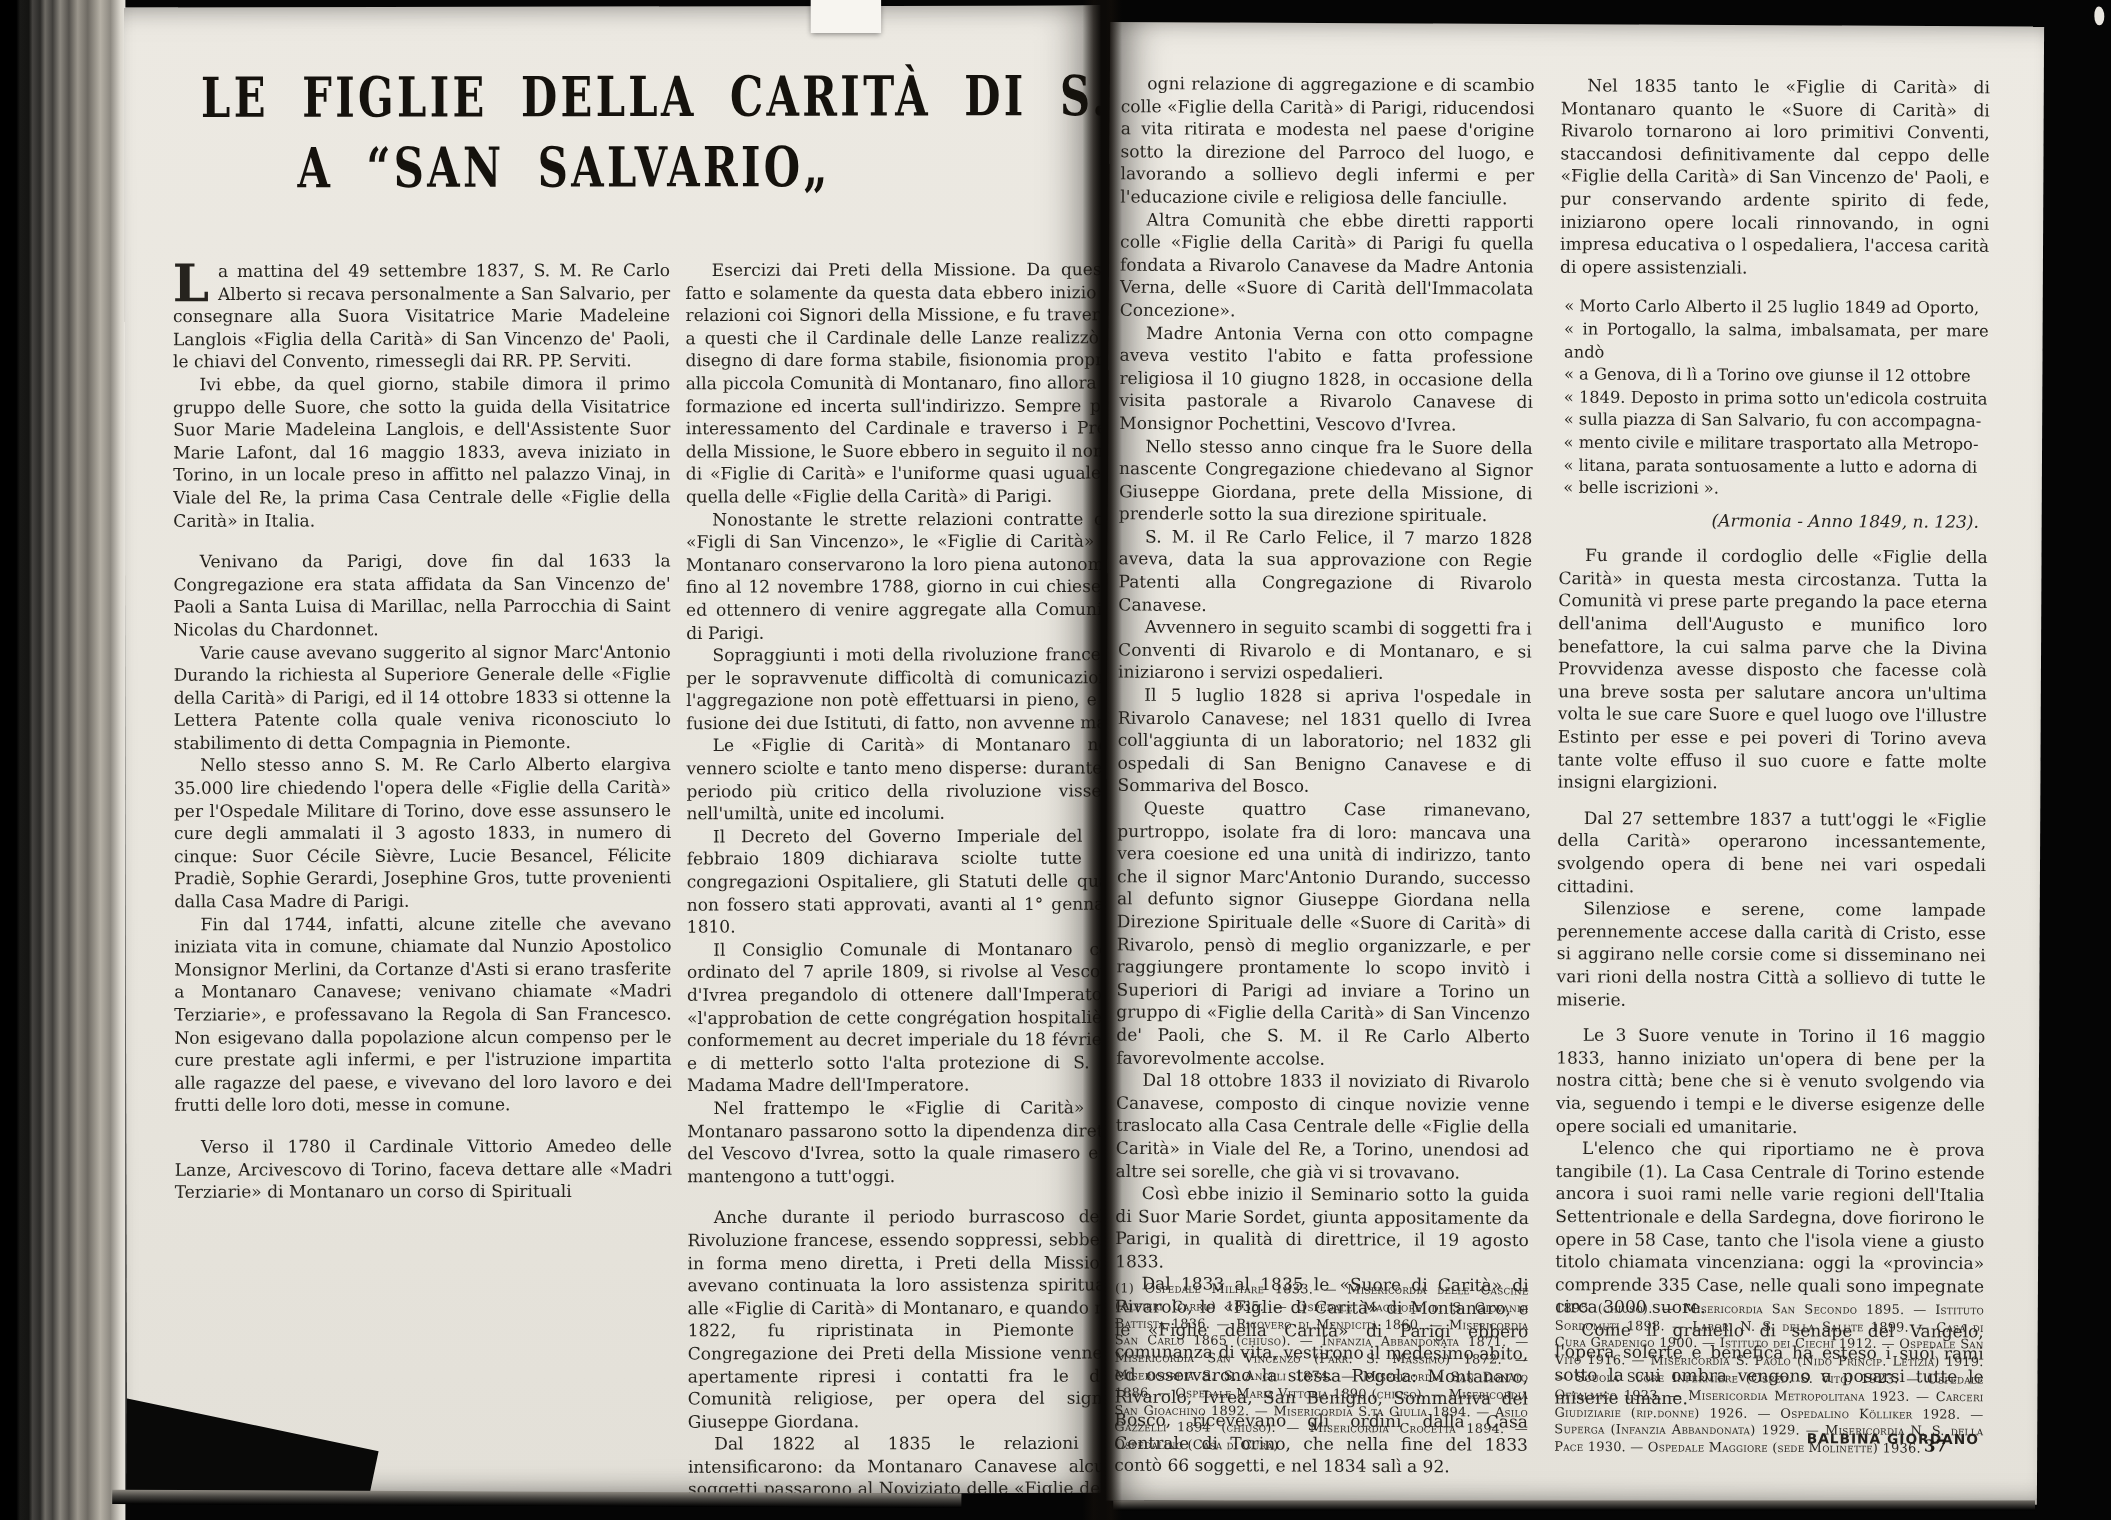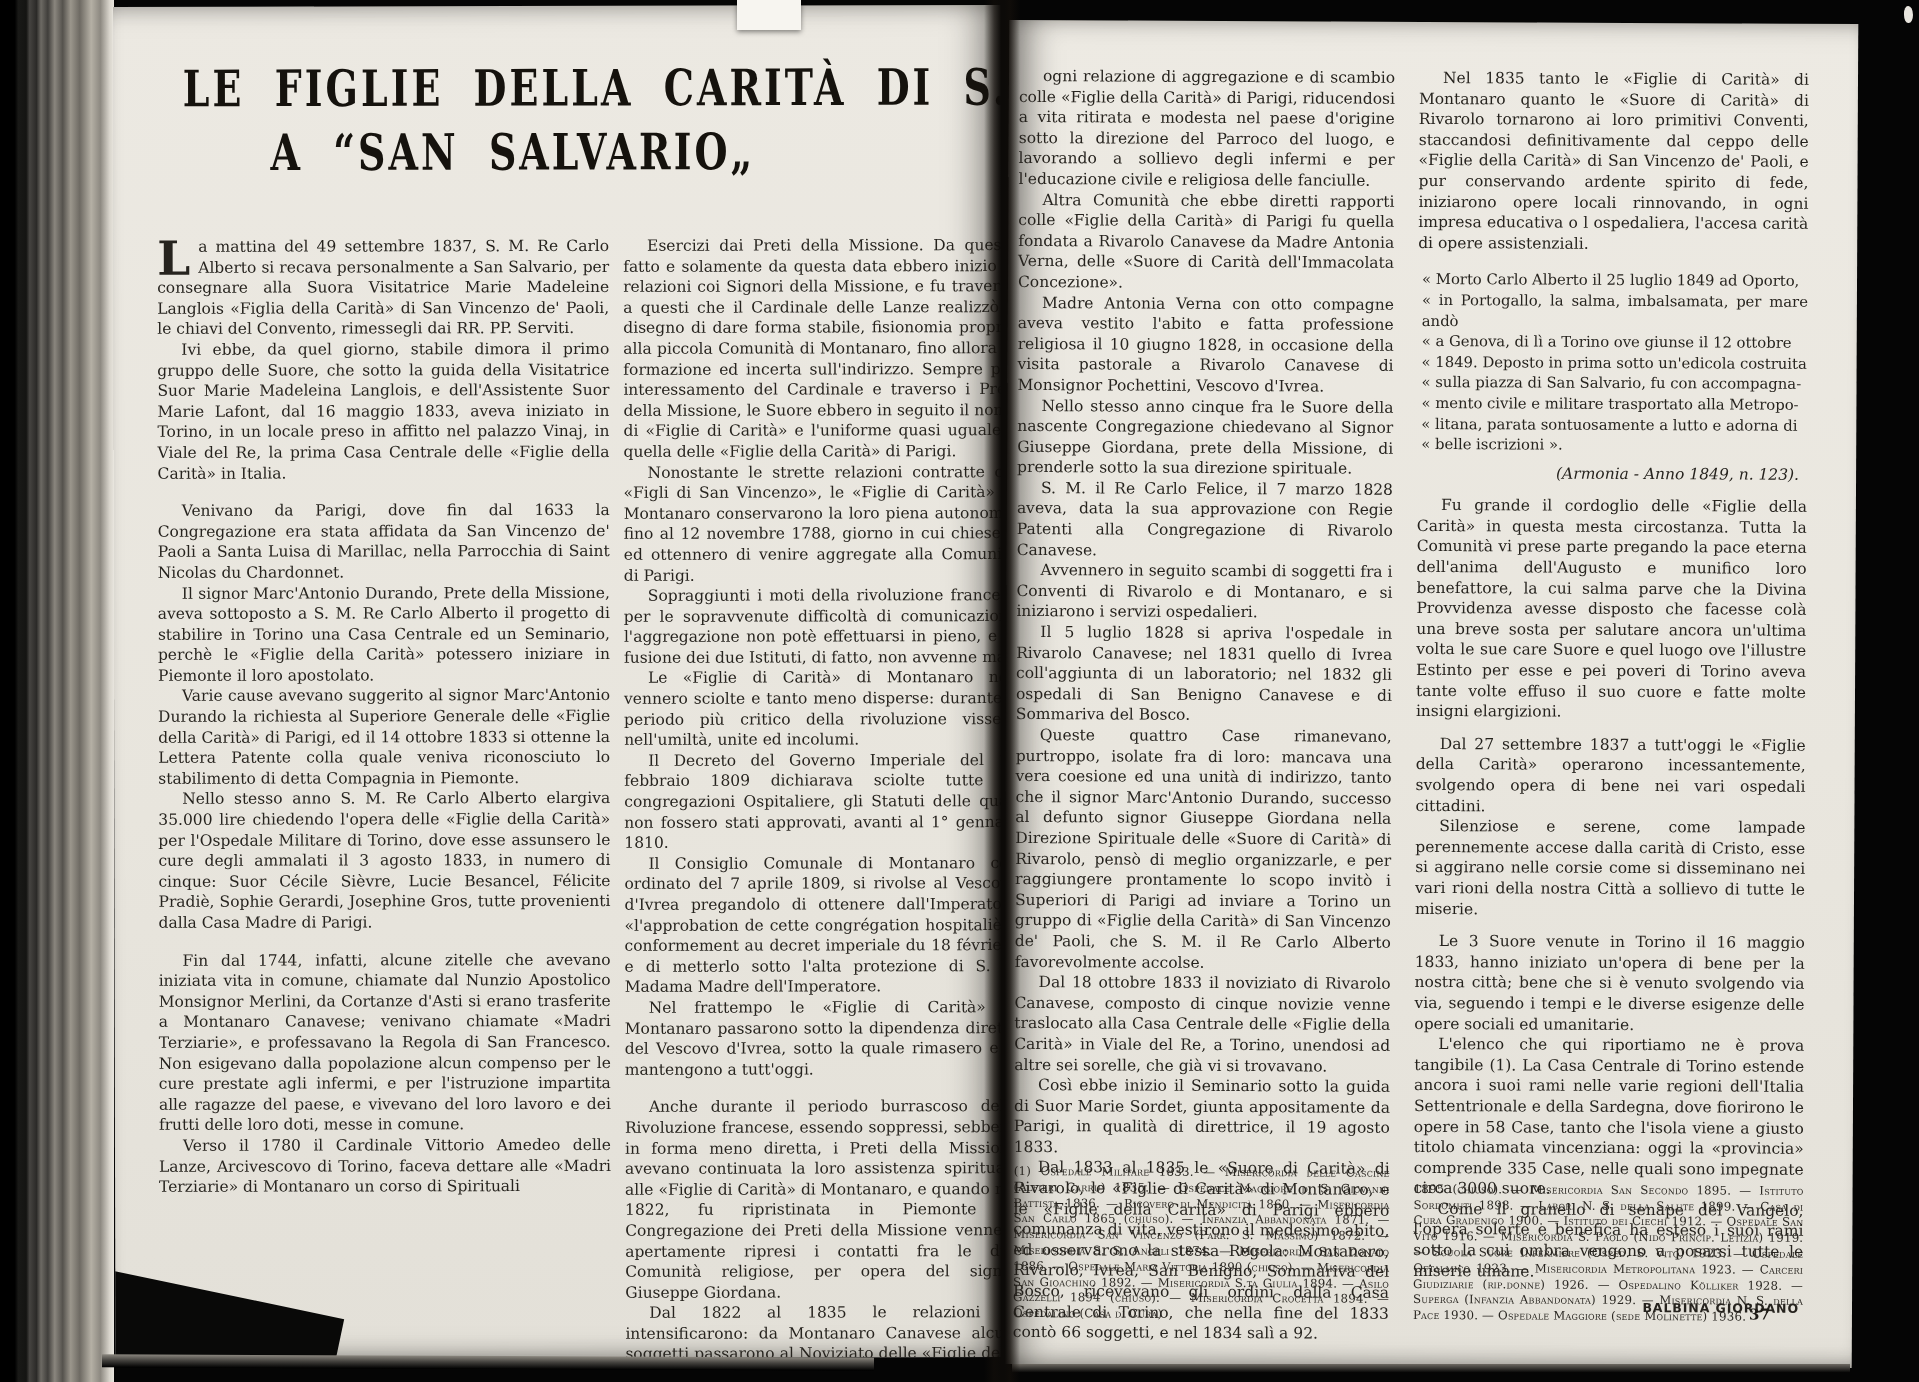--- a/index.html
+++ b/index.html
@@ -114,21 +114,20 @@
 <div class="fore-edge"></div>
 
 <div class="page page-left">
   <div class="title-line title-1">LE FIGLIE DELLA CARITÀ DI S. VINCENZO DE' PAOLI</div>
   <div class="title-line title-2">A “SAN SALVARIO„</div>
 
   <div class="col col1">
       <p class="para">La mattina del 49 settembre 1837, S. M. Re Carlo Alberto si recava personalmente a San Salvario, per consegnare alla Suora Visitatrice Marie Madeleine Langlois «Figlia della Carità» di San Vincenzo de' Paoli, le chiavi del Convento, rimessegli dai RR. PP. Serviti.</p>
       <p class="para">Ivi ebbe, da quel giorno, stabile dimora il primo gruppo delle Suore, che sotto la guida della Visitatrice Suor Marie Madeleina Langlois, e dell'Assistente Suor Marie Lafont, dal 16 maggio 1833, aveva iniziato in Torino, in un locale preso in affitto nel palazzo Vinaj, in Viale del Re, la prima Casa Centrale delle «Figlie della Carità» in Italia.</p>
       <p class="para">Venivano da Parigi, dove fin dal 1633 la Congregazione era stata affidata da San Vincenzo de' Paoli a Santa Luisa di Marillac, nella Parrocchia di Saint Nicolas du Chardonnet.</p>
-      <p class="para">Il signor Marc'Antonio Durando, Prete della Missione, aveva sottoposto a S. M. Re Carlo Alberto il progetto di stabilire in Torino una Casa Centrale ed un Seminario, perchè le «Figlie della Carità» potessero iniziare in Piemonte il loro apostolato.</p>
       <p class="para">Varie cause avevano suggerito al signor Marc'Antonio Durando la richiesta al Superiore Generale delle «Figlie della Carità» di Parigi, ed il 14 ottobre 1833 si ottenne la Lettera Patente colla quale veniva riconosciuto lo stabilimento di detta Compagnia in Piemonte.</p>
       <p class="para">Nello stesso anno S. M. Re Carlo Alberto elargiva 35.000 lire chiedendo l'opera delle «Figlie della Carità» per l'Ospedale Militare di Torino, dove esse assunsero le cure degli ammalati il 3 agosto 1833, in numero di cinque: Suor Cécile Sièvre, Lucie Besancel, Félicite Pradiè, Sophie Gerardi, Josephine Gros, tutte provenienti dalla Casa Madre di Parigi.</p>
       <p class="para">Fin dal 1744, infatti, alcune zitelle che avevano iniziata vita in comune, chiamate dal Nunzio Apostolico Monsignor Merlini, da Cortanze d'Asti si erano trasferite a Montanaro Canavese; venivano chiamate «Madri Terziarie», e professavano la Regola di San Francesco. Non esigevano dalla popolazione alcun compenso per le cure prestate agli infermi, e per l'istruzione impartita alle ragazze del paese, e vivevano del loro lavoro e dei frutti delle loro doti, messe in comune.</p>
       <p class="para">Verso il 1780 il Cardinale Vittorio Amedeo delle Lanze, Arcivescovo di Torino, faceva dettare alle «Madri Terziarie» di Montanaro un corso di Spirituali</p>
     </div>
 
   <div class="col col2">
       <p class="para">Esercizi dai Preti della Missione. Da questo fatto e solamente da questa data ebbero inizio le relazioni coi Signori della Missione, e fu traverso a questi che il Cardinale delle Lanze realizzò il disegno di dare forma stabile, fisionomia propria alla piccola Comunità di Montanaro, fino allora in formazione ed incerta sull'indirizzo. Sempre per interessamento del Cardinale e traverso i Preti della Missione, le Suore ebbero in seguito il nome di «Figlie di Carità» e l'uniforme quasi uguale a quella delle «Figlie della Carità» di Parigi.</p>
       <p class="para">Nonostante le strette relazioni contratte coi «Figli di San Vincenzo», le «Figlie di Carità» di Montanaro conservarono la loro piena autonomia fino al 12 novembre 1788, giorno in cui chiesero ed ottennero di venire aggregate alla Comunità di Parigi.</p>
       <p class="para">Sopraggiunti i moti della rivoluzione francese per le sopravvenute difficoltà di comunicazione l'aggregazione non potè effettuarsi in pieno, e la fusione dei due Istituti, di fatto, non avvenne mai.</p>

